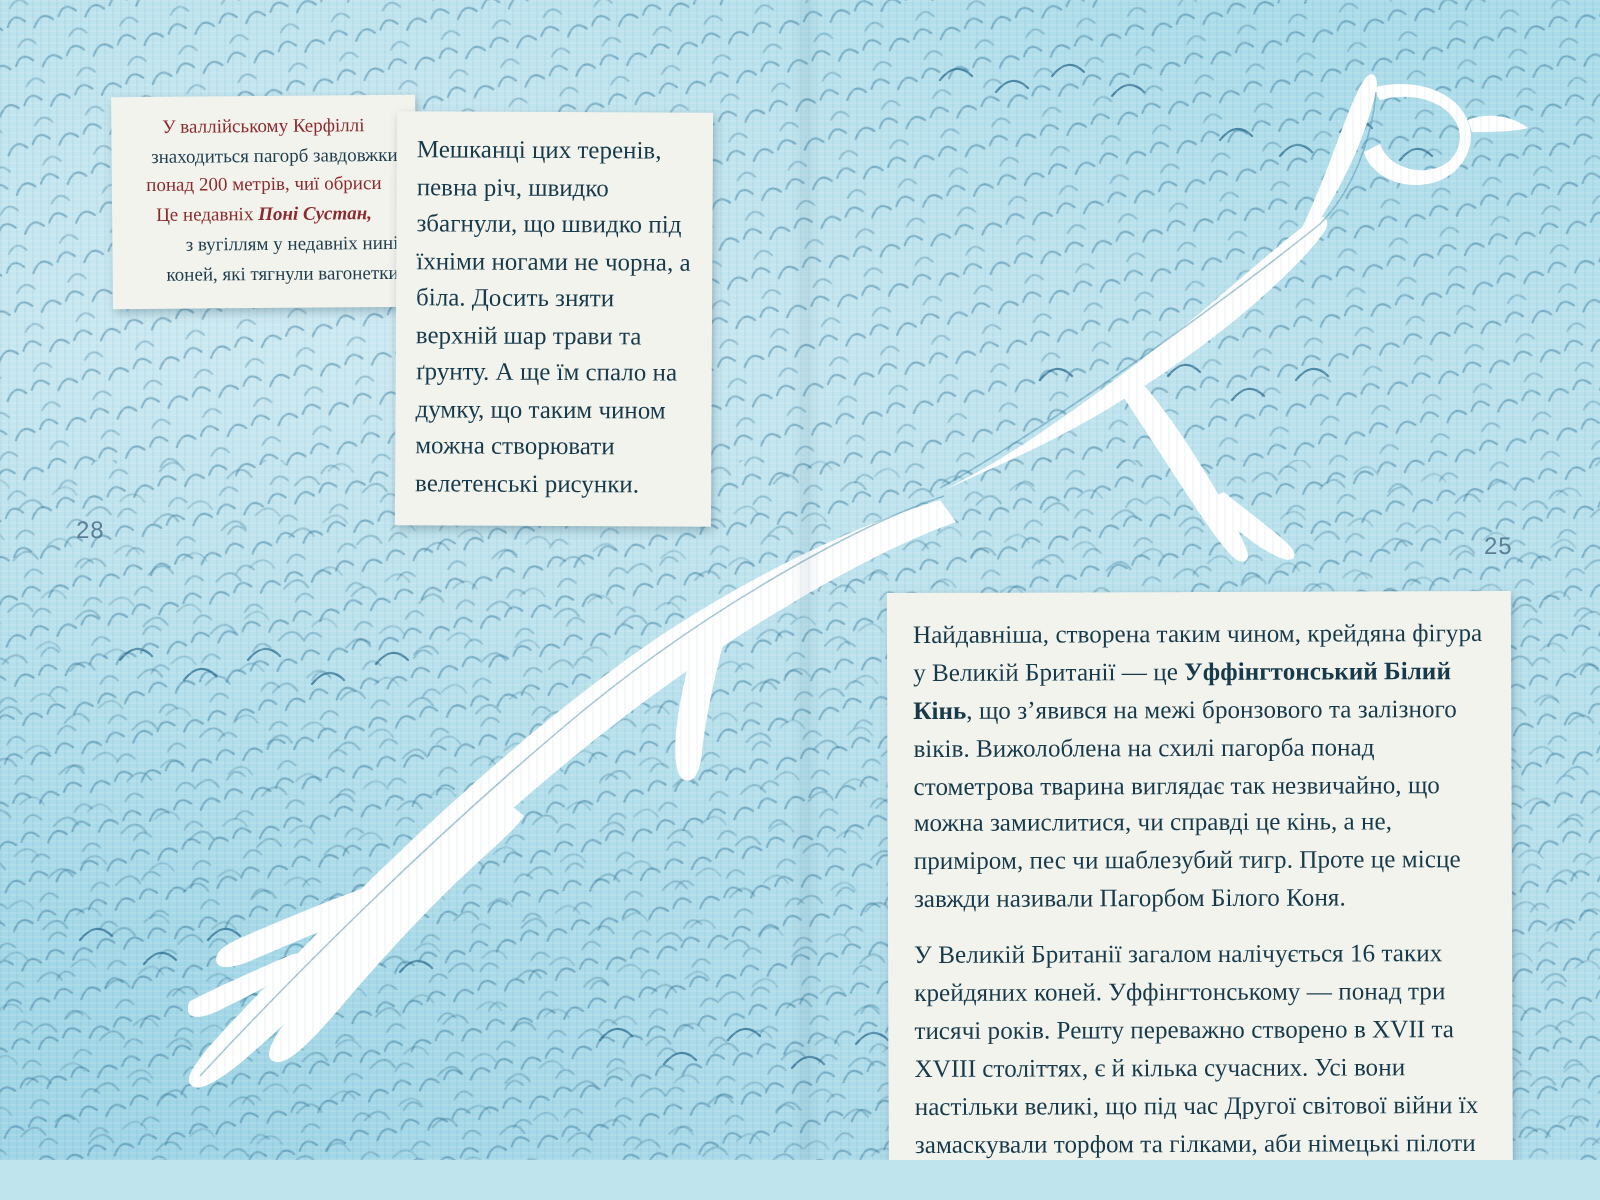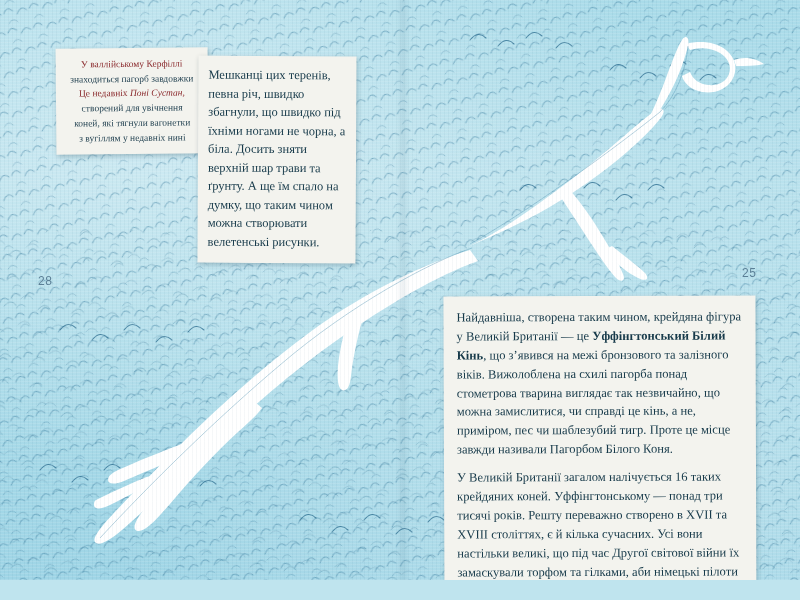--- a/index.html
+++ b/index.html
@@ -60,22 +60,22 @@
     left: 56px;
     top: 48px;
     width: 152px;
     font-size: 9.5px;
     text-align: center;
     color: #8b2b2e;
     line-height: 1.55;
     transform: rotate(-0.5deg);
     padding: 9px 9px;
   }
-  #note-caption .dark { color: #1d3d4d; }
-  #note-caption .bold-ital { font-weight: normal; font-style: italic; color: #8b2b2e; }
+  #note-caption .dark { color: #1d3d4d; text-align: right; }
+  #note-caption .bold-ital { font-weight: bold; font-style: italic; color: #8b2b2e; }
 
   
   #note-intro {
     left: 198px;
     top: 56px;
     width: 158px;
     font-size: 12.5px;
     line-height: 1.48;
     transform: rotate(0.3deg);
     padding: 10px 10px 12px 10px;
@@ -93,21 +93,21 @@
   }
   #note-main b { font-weight: bold; }
 
   .folio {
     position: absolute;
     font-family: "Liberation Sans", sans-serif;
     font-size: 12px;
     color: #5b7f96;
     letter-spacing: 0.5px;
   }
-  #folio-left { left: 38px; top: 274px; }
+  #folio-left { left: 38px; top: 258px; }
   #folio-right { left: 742px; top: 266px; }
 
   
   .gutter {
     position: absolute;
     left: 396px;
     top: 0;
     width: 14px;
     height: 600px;
     background: linear-gradient(90deg, rgba(0,50,80,0.00), rgba(0,50,80,0.07), rgba(0,50,80,0.00));
@@ -223,26 +223,26 @@
       <path d="M470 244 C 520 216, 600 160, 660 112 C 676 96, 686 70, 688 46"></path>
     </g>
   </svg>
 
   <div class="grain"></div>
   <div class="gutter"></div>
 
   <div class="note" id="note-caption">
     <div>У валлійському Керфіллі</div>
     <div class="dark">знаходиться пагорб завдовжки</div>
+    <div>понад 200 метрів, чиї обриси</div>
     <div>
       <span>Це недавніх </span><span class="bold-ital">Поні Сустан,</span>
     </div>
-    <div class="dark">створений для увічнення</div>
+    <div class="dark">з вугіллям у недавніх нині</div>
     <div class="dark">коней, які тягнули вагонетки</div>
-    <div class="dark">з вугіллям у недавніх нині</div>
   </div>
 
   <div class="note" id="note-intro">
     <p>Мешканці цих теренів, певна річ, швидко збагнули, що швидко під їхніми ногами не чорна, а біла. Досить зняти верхній шар трави та ґрунту. А ще їм спало на думку, що таким чином можна створювати велетенські рисунки.</p>
   </div>
 
   <div class="note" id="note-main">
     <p><span>Найдавніша, створена таким чином, крейдяна фігура у Великій Британії — це </span><b>Уффінгтонський Білий Кінь</b><span>, що з’явився на межі бронзового та залізного віків. Вижолоблена на схилі пагорба понад стометрова тварина виглядає так незвичайно, що можна замислитися, чи справді це кінь, а не, приміром, пес чи шаблезубий тигр. Проте це місце завжди називали Пагорбом Білого Коня.</span></p>
     <p>У Великій Британії загалом налічується 16 таких крейдяних коней. Уффінгтонському — понад три тисячі років. Решту переважно створено в XVII та XVIII століттях, є й кілька сучасних. Усі вони настільки великі, що під час Другої світової війни їх замаскували торфом та гілками, аби німецькі пілоти завдяки ним не могли визначити свого місцезнаходження.</p>
   </div>

